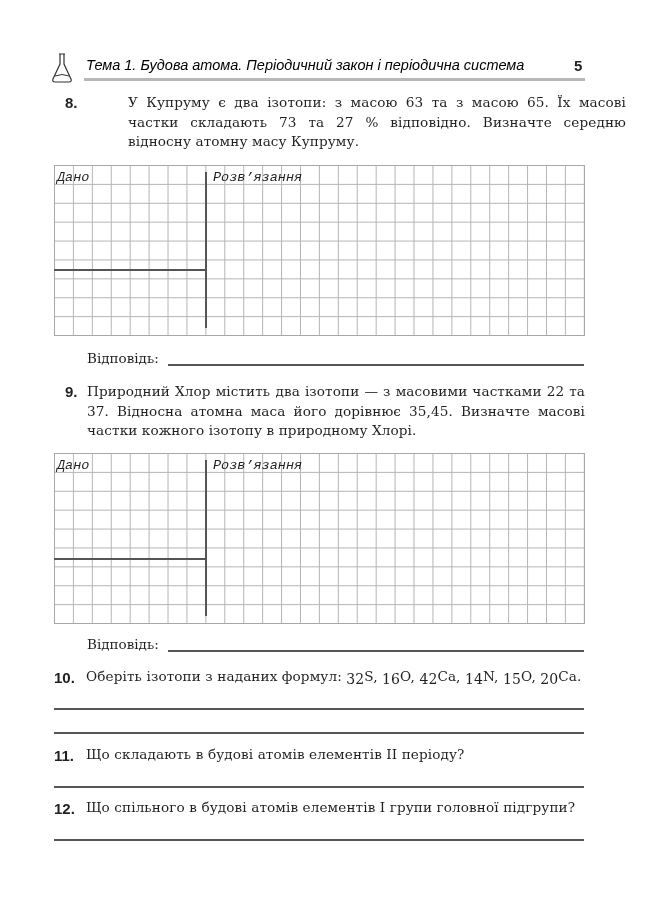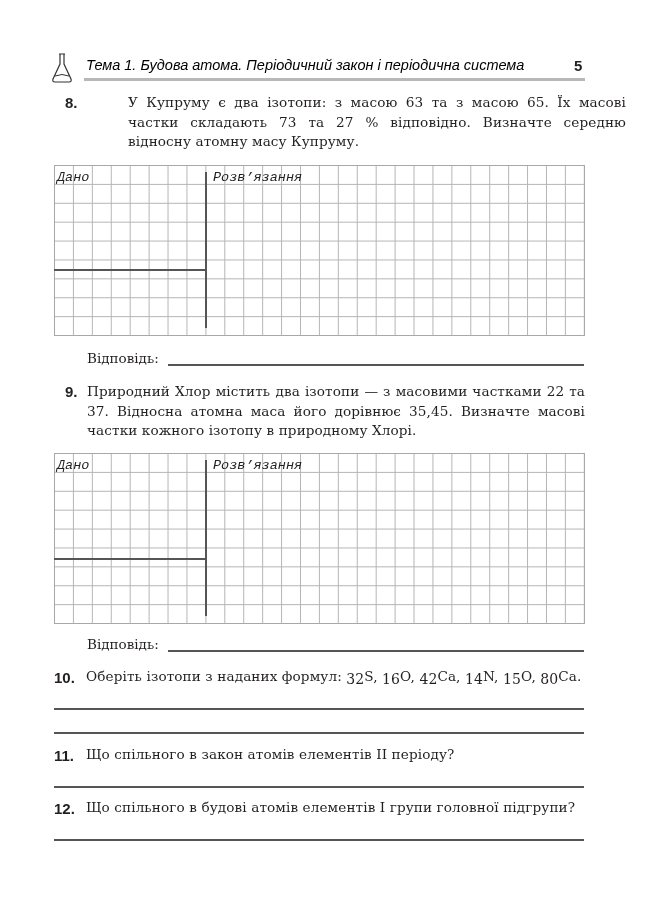--- a/index.html
+++ b/index.html
@@ -54,24 +54,24 @@
 <div class="abs grid-label" style="left:213px; top:458px;">Розв’язання</div>
 <div class="abs vdiv" style="left:205px; top:460px; height:156px;"></div>
 <div class="abs hdiv" style="left:54px; top:558px; width:152px;"></div>
 
 <div class="abs answer-label" style="left:87px; top:636px;">Відповідь:</div>
 <div class="abs line" style="left:168px; top:650px; width:416px;"></div>
 
 <div class="abs qnum" style="left:54px; top:669px;">10.</div>
 <div class="abs qtext" style="left:86px; top:667px; white-space:nowrap;">
   <span>Оберіть ізотопи з наданих формул:</span>
-  <span id="formulas"><span><sub>32</sub><span>S, </span></span><span><sub>16</sub><span>O, </span></span><span><sub>42</sub><span>Ca, </span></span><span><sub>14</sub><span>N, </span></span><span><sub>15</sub><span>O, </span></span><span><sub>80</sub><span>Ca.</span></span></span>
+  <span id="formulas"><span><sub>32</sub><span>S, </span></span><span><sub>16</sub><span>O, </span></span><span><sub>42</sub><span>Ca, </span></span><span><sub>14</sub><span>N, </span></span><span><sub>15</sub><span>O, </span></span><span><sub>20</sub><span>Ca.</span></span></span>
 </div>
 <div class="abs line" style="left:54px; top:708px; width:530px;"></div>
 <div class="abs line" style="left:54px; top:732px; width:530px;"></div>
 
 <div class="abs qnum" style="left:54px; top:747px;">11.</div>
-<div class="abs qtext" style="left:86px; top:745px; white-space:nowrap;">Що спільного в закон атомів елементів II періоду?</div>
+<div class="abs qtext" style="left:86px; top:745px; white-space:nowrap;">Що складають в будові атомів елементів II періоду?</div>
 <div class="abs line" style="left:54px; top:786px; width:530px;"></div>
 
 <div class="abs qnum" style="left:54px; top:800px;">12.</div>
 <div class="abs qtext" style="left:86px; top:798px; white-space:nowrap;">Що спільного в будові атомів елементів I групи головної підгрупи?</div>
 <div class="abs line" style="left:54px; top:839px; width:530px;"></div>
 
 </body></html>

